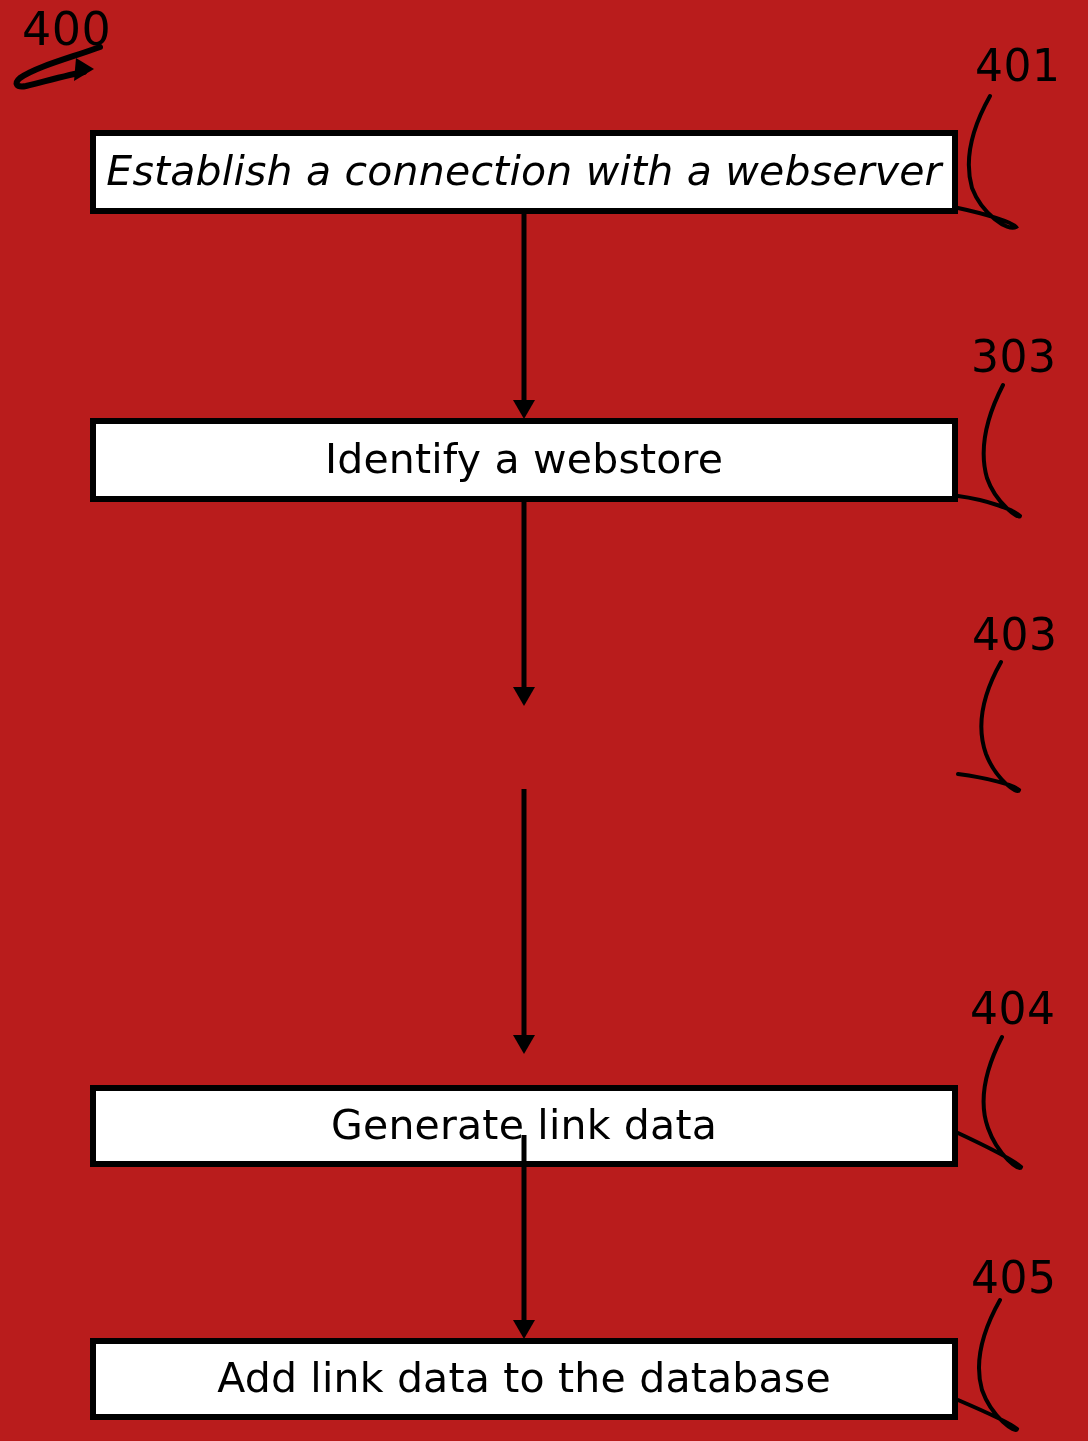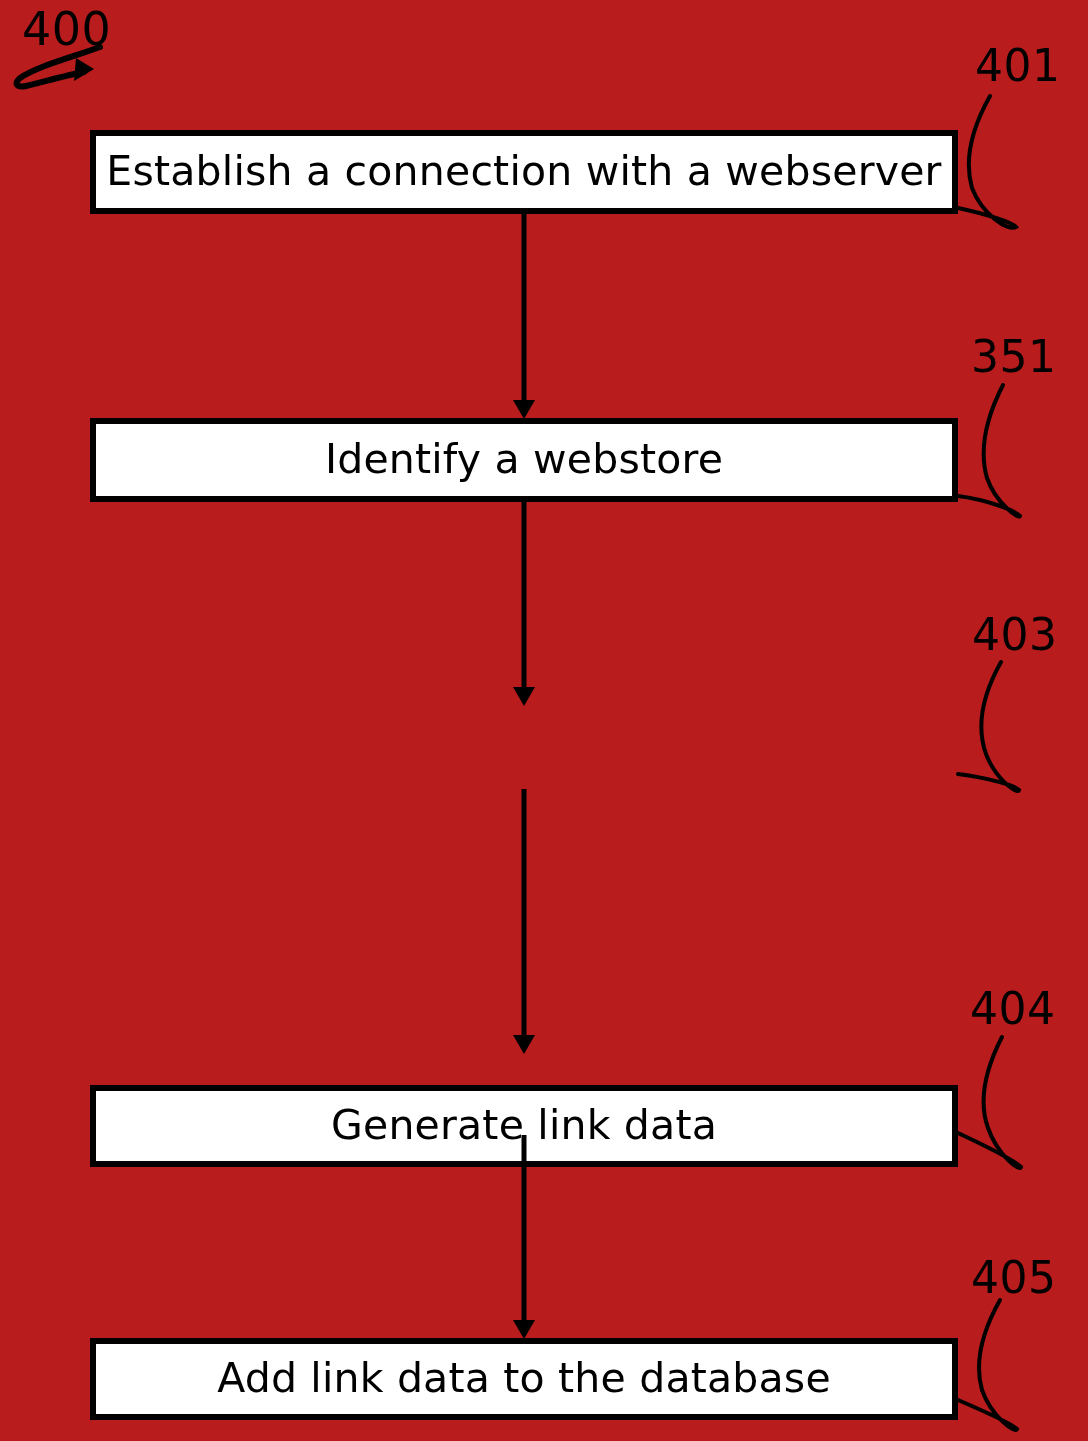--- a/index.html
+++ b/index.html
@@ -61,29 +61,29 @@
 </style>
 </head>
 <body>
 
 <div id="figure">
 
   <div class="fig-label" style="left:22px; top:6px;">400</div>
 
   <div class="ref-label" style="left:975px; top:44px;">401</div>
 
-  <div class="ref-label" style="left:971px; top:335px;">351</div>
+  <div class="ref-label" style="left:971px; top:335px;">303</div>
 
   <div class="ref-label" style="left:972px; top:613px;">403</div>
 
   <div class="ref-label" style="left:970px; top:987px;">404</div>
 
   <div class="ref-label" style="left:971px; top:1256px;">405</div>
 
-  <div class="step-box" style="left:90px; top:130px; width:868px; height:84px;">
+  <div class="step-box" style="left:90px; top:130px; width:868px; height:84px;font-style:italic;">
     <span class="step-box-label">Establish a connection with a webserver</span>
   </div>
 
   <div class="step-box" style="left:90px; top:418px; width:868px; height:84px;">
     <span class="step-box-label">Identify a webstore</span>
   </div>
 
 
   <div class="step-box" style="left:90px; top:1053px; width:868px; height:82px;margin-top:32px;">
     <span class="step-box-label">Generate link data</span>

